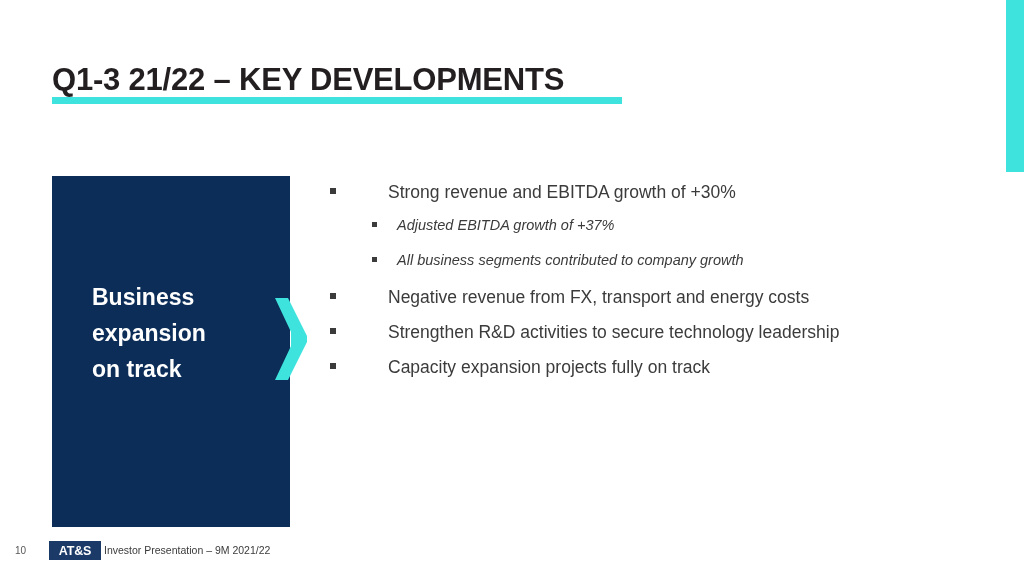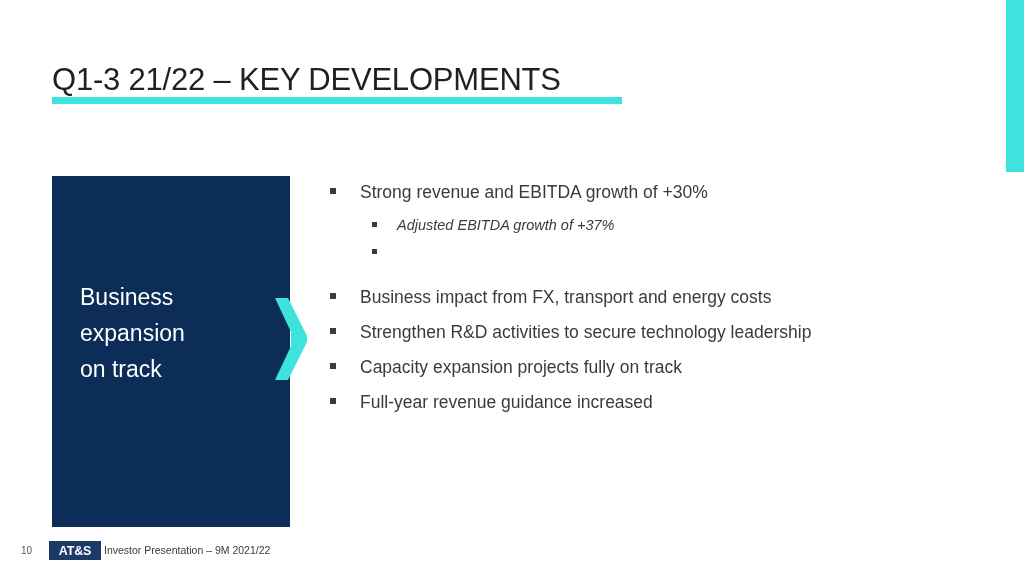--- a/index.html
+++ b/index.html
@@ -25,21 +25,21 @@
     height: 172px;
     background: #3FE3DE;
   }
 
   
   #slide-title {
     position: absolute;
     left: 52px;
     top: 62px;
     font-size: 31px;
-    font-weight: normal;
+    font-weight: bold;
     letter-spacing: -0.2px;
     color: #231F20;
     white-space: nowrap;
   }
   #title-underline {
     position: absolute;
     left: 52px;
     top: 97px;
     width: 570px;
     height: 7px;
@@ -50,26 +50,26 @@
   #callout-box {
     position: absolute;
     left: 52px;
     top: 176px;
     width: 238px;
     height: 351px;
     background: #0B2D58;
   }
   #callout-text {
     position: absolute;
-    left: 80px;
+    left: 92px;
     top: 279px;
     width: 200px;
     color: #ffffff;
     font-size: 23px;
-    font-weight: normal;
+    font-weight: bold;
     line-height: 36px;
     white-space: pre-line;
   }
   
   #callout-chevron {
     position: absolute;
     left: 275px;
     top: 298px;
     width: 32px;
     height: 82px;
@@ -82,20 +82,21 @@
     top: 182px;
     width: 640px;
   }
   .bullet-row {
     display: flex;
     align-items: baseline;
   }
   .bullet-row.lvl1 {
     height: 35px;
     padding-left: 0px;
+    gap: 28px;
   }
   .bullet-row.lvl2 {
     height: 35px;
     padding-left: 42px;
     font-style: italic;
   }
   .bullet-mark {
     flex: 0 0 auto;
     display: inline-block;
     background: #3B3B3B;
@@ -117,21 +118,21 @@
   .bullet-text {
     color: #3B3B3B;
     white-space: nowrap;
   }
   .lvl1 .bullet-text { font-size: 17.5px; }
   .lvl2 .bullet-text { font-size: 14.5px; }
 
   
   #footer-page-number {
     position: absolute;
-    left: 21px;
+    left: 15px;
     top: 545px;
     font-size: 10px;
     color: #575757;
     text-align: right;
   }
   #footer-logo {
     position: absolute;
     left: 49px;
     top: 541px;
     width: 52px;
@@ -174,34 +175,31 @@
   <div class="bullet-row lvl1">
     <span class="bullet-mark"></span>
     <span class="bullet-text">Strong revenue and EBITDA growth of +30%</span>
   </div>
   <div class="bullet-row lvl2">
     <span class="bullet-mark"></span>
     <span class="bullet-text">Adjusted EBITDA growth of +37%</span>
   </div>
   <div class="bullet-row lvl2">
     <span class="bullet-mark"></span>
-  </div>
-  <div class="bullet-row lvl1">
-    <span class="bullet-mark"></span>
-    <span class="bullet-text">Business impact from FX, transport and energy costs</span>
+    <span class="bullet-text">All business segments contributed to company growth</span>
+  </div>
+  <div class="bullet-row lvl1">
+    <span class="bullet-mark"></span>
+    <span class="bullet-text">Negative revenue from FX, transport and energy costs</span>
   </div>
   <div class="bullet-row lvl1">
     <span class="bullet-mark"></span>
     <span class="bullet-text">Strengthen R&amp;D activities to secure technology leadership</span>
   </div>
   <div class="bullet-row lvl1">
     <span class="bullet-mark"></span>
     <span class="bullet-text">Capacity expansion projects fully on track</span>
-  </div>
-  <div class="bullet-row lvl1">
-    <span class="bullet-mark"></span>
-    <span class="bullet-text">Full-year revenue guidance increased</span>
   </div>
 </div>
 
 <div id="footer-page-number">10</div>
 <div id="footer-logo">AT&amp;S</div>
 <div id="footer-caption">Investor Presentation – 9M 2021/22</div>
 
 </body></html>

